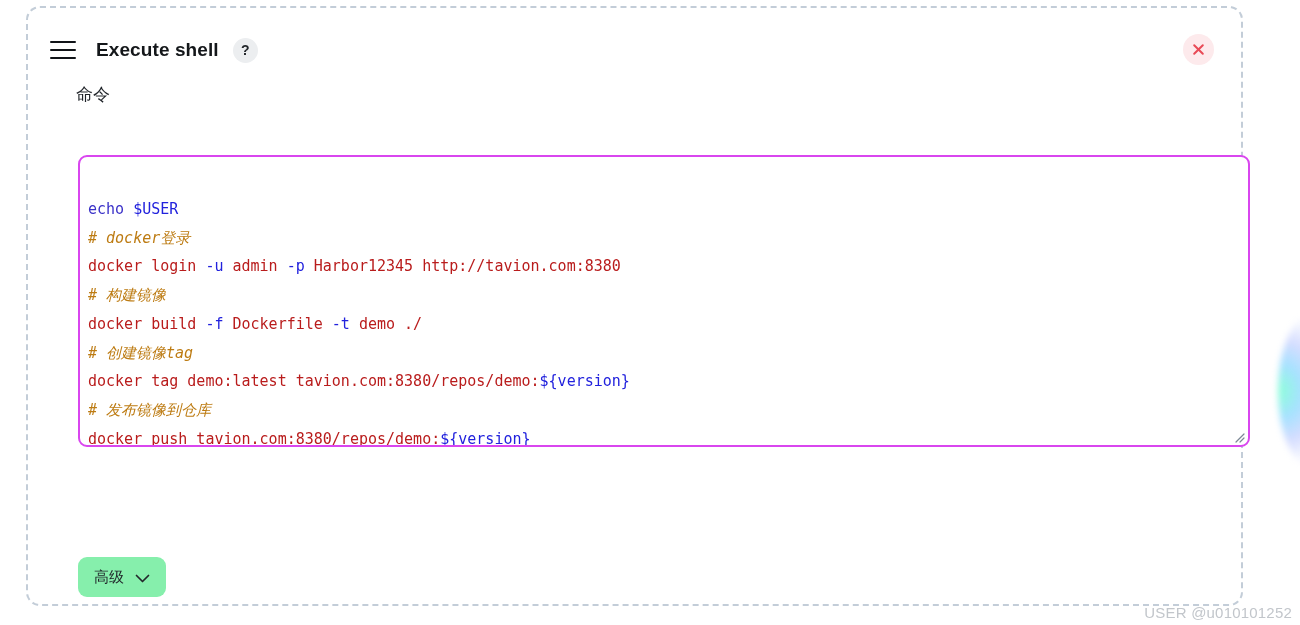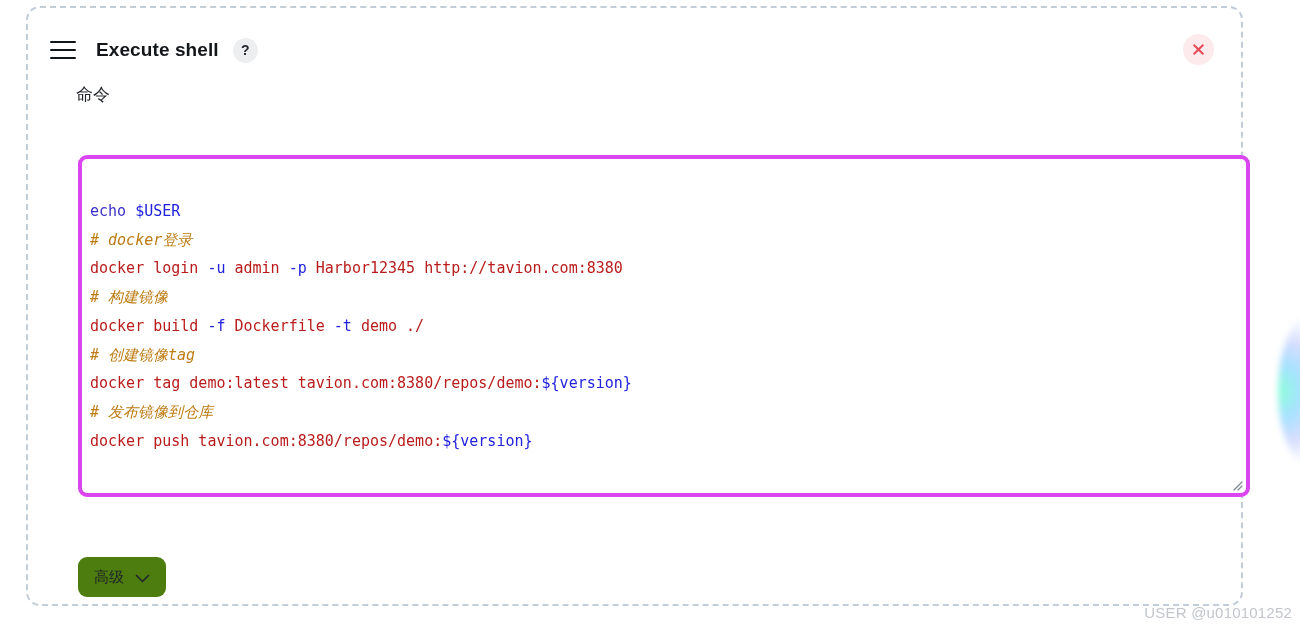--- a/index.html
+++ b/index.html
@@ -137,23 +137,23 @@
     text-decoration: none;
     cursor: pointer;
     margin-left: 3px;
   }
 
   .code-area {
     position: absolute;
     left: 50px;
     top: 147px;
     width: 1172px;
-    height: 342px;
+    height: 292px;
     box-sizing: border-box;
-    border: 4px solid #d946ef;
+    border: 2px solid #d946ef;
     border-radius: 9px;
     background: #ffffff;
     overflow: hidden;
   }
 
   .code-body {
     position: absolute;
     left: 8px;
     top: 38px;
     right: 10px;
@@ -182,21 +182,21 @@
 
   .adv-btn {
     position: absolute;
     left: 50px;
     top: 549px;
     height: 40px;
     min-width: 88px;
     padding: 0 16px;
     border: none;
     border-radius: 9px;
-    background: #4d7c0f;
+    background: #86efac;
     color: #1f2328;
     font-size: 15px;
     font-family: "Liberation Sans", "DejaVu Sans", sans-serif;
     display: flex;
     align-items: center;
     gap: 11px;
     cursor: pointer;
   }
   .adv-btn .chev { display: block; }
 

